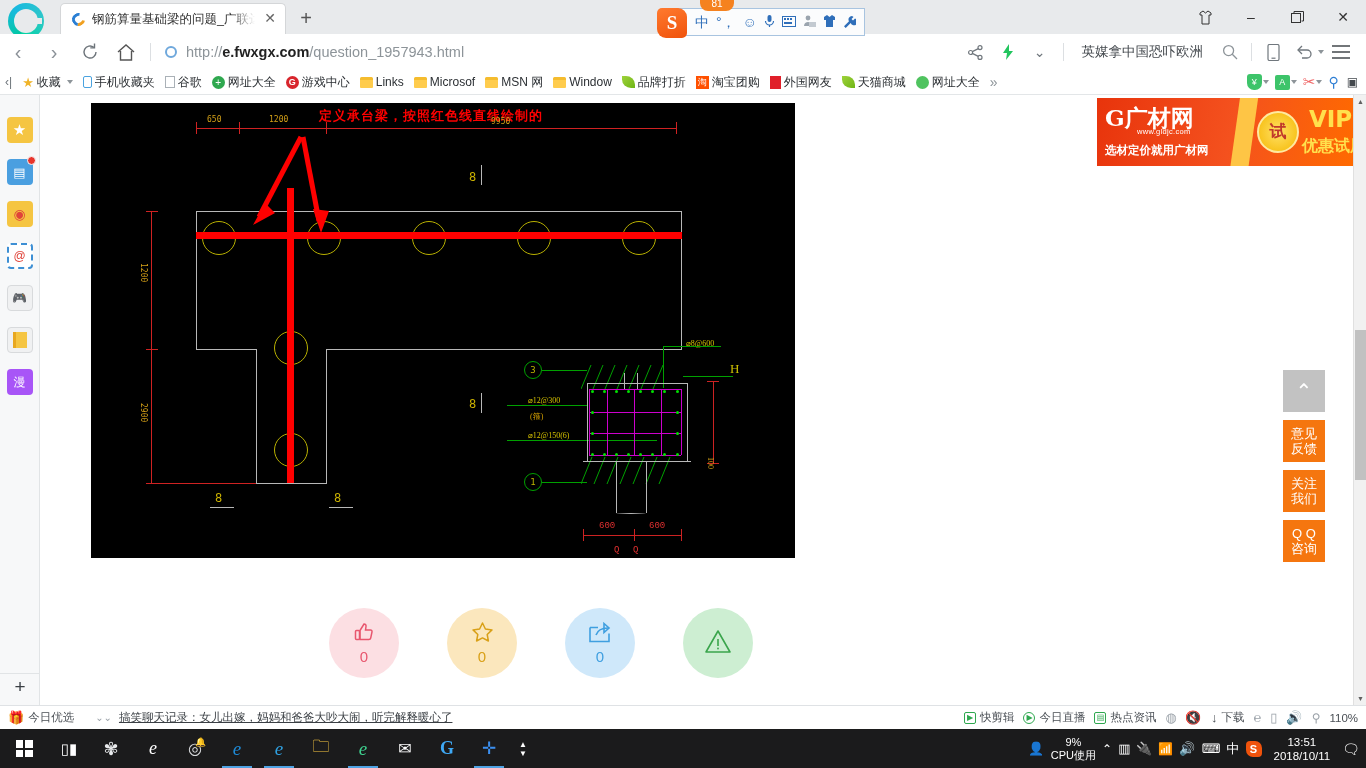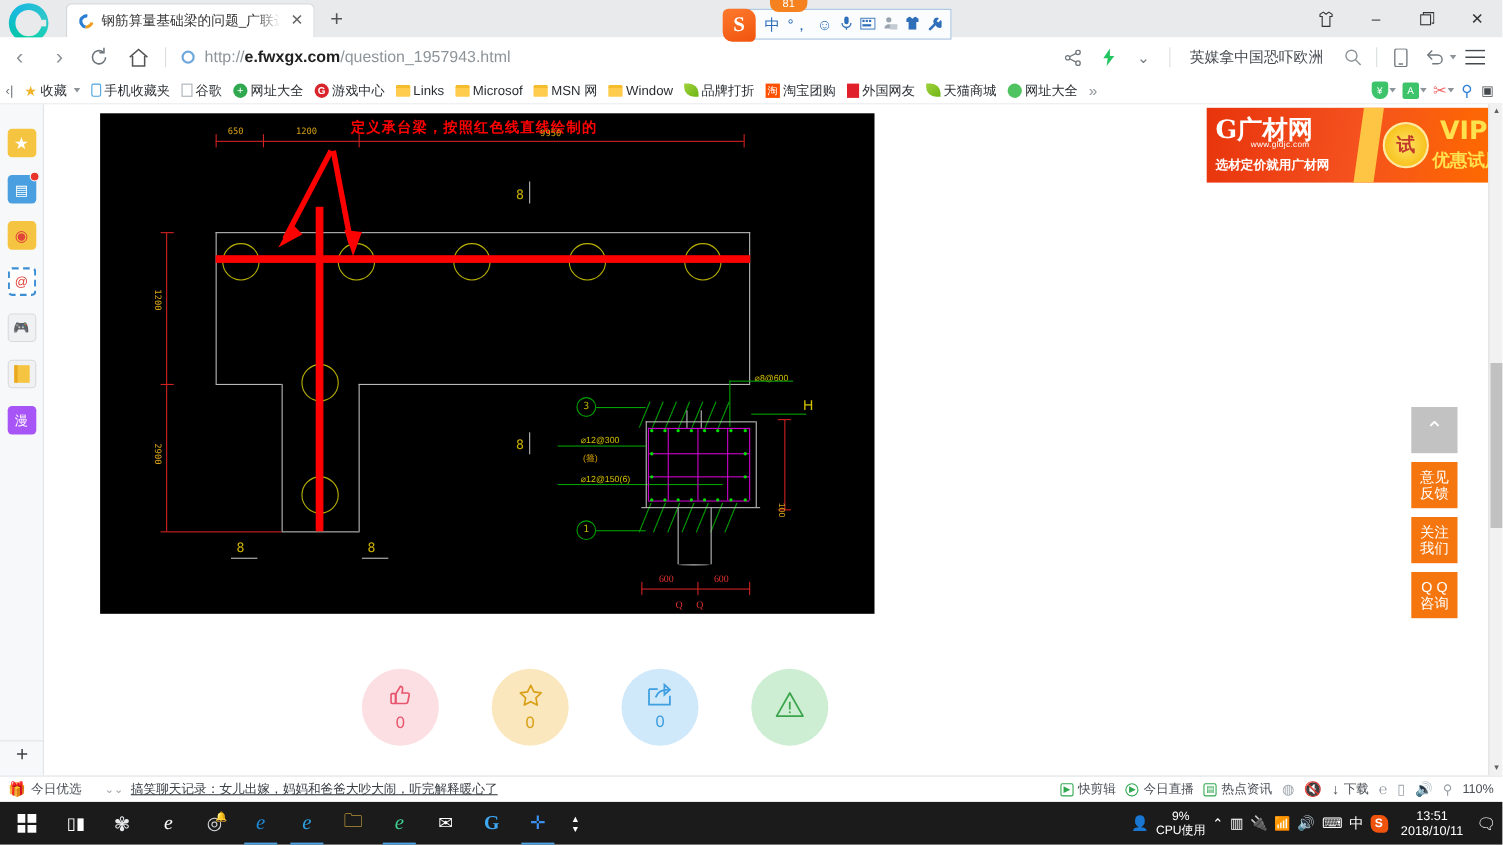--- a/index.html
+++ b/index.html
@@ -113,29 +113,29 @@
   .dimtxt { position:absolute; color:#d4a017; font-size:8px;
     font-family:"DejaVu Sans Mono", monospace; }
   .circ { position:absolute; border:1px solid #b8b000; border-radius:50%; }
   .redbar { position:absolute; background:#ff0000; }
   .lbl8 { position:absolute; color:#c9b000; font-size:12px;
     font-family:"DejaVu Sans Mono", monospace; }
 
   .detail { position:absolute; left:400px; top:230px; width:300px; height:225px; }
   .gl { position:absolute; background:#00a000; }
   .gtxt { position:absolute; color:#d4c000; font-size:8px;
-    font-family:Liberation Sans, sans-serif; white-space:nowrap;padding-left:19px; }
+    font-family:Liberation Serif, serif; white-space:nowrap;padding-left:19px; }
   .gcirc { position:absolute; width:18px; height:18px; border:1px solid #00a000;
     border-radius:50%; color:#bcb400; font-size:9px; text-align:center;
     line-height:17px; font-family:"DejaVu Sans Mono", monospace; }
   .ml { position:absolute; background:#cc00cc; }
   .gdot { position:absolute; width:3px; height:3px; background:#00e000; border-radius:50%; }
   .rdim { position:absolute; background:#cc2222; }
   .rtxt { position:absolute; color:#e03030; font-size:9px;
-    font-family:Liberation Serif, serif; }
+    font-family:Liberation Mono, monospace; }
 
   
   .reacts { position:absolute; left:289px; top:503px; width:470px; height:90px;
     display:flex; align-items:center; gap:48px; }
   .react { width:70px; height:70px; border-radius:50%; display:flex;
     flex-direction:column; align-items:center; justify-content:center; gap:1px; }
   .react .rcount { font-size:15px; }
 
   
   .adbanner { position:absolute; left:1057px; top:3px; width:256px; height:68px;

